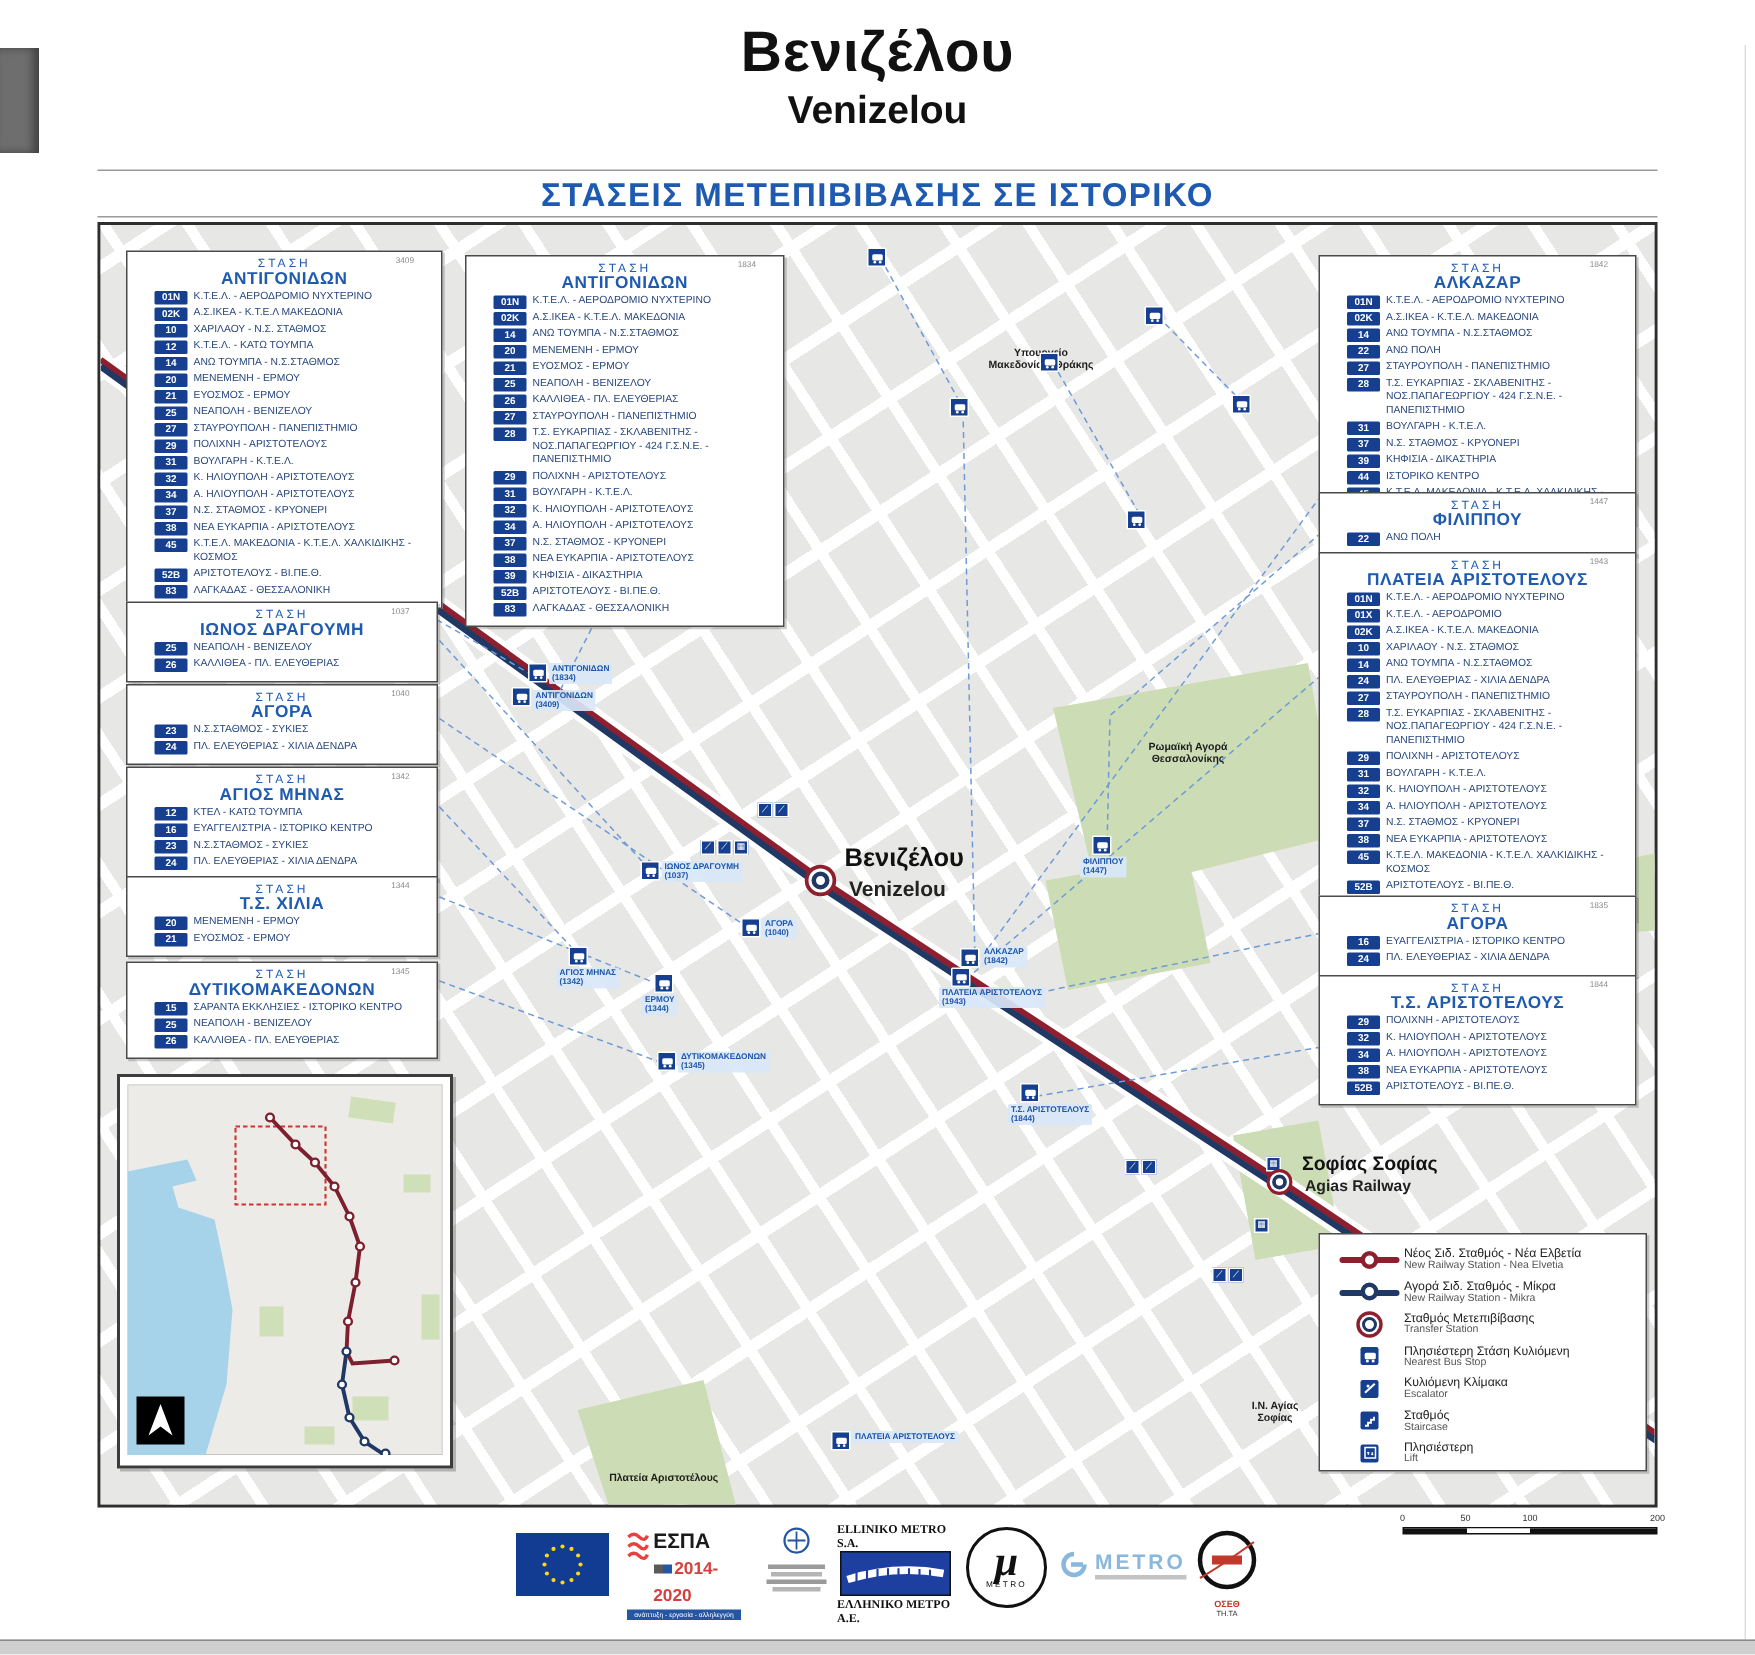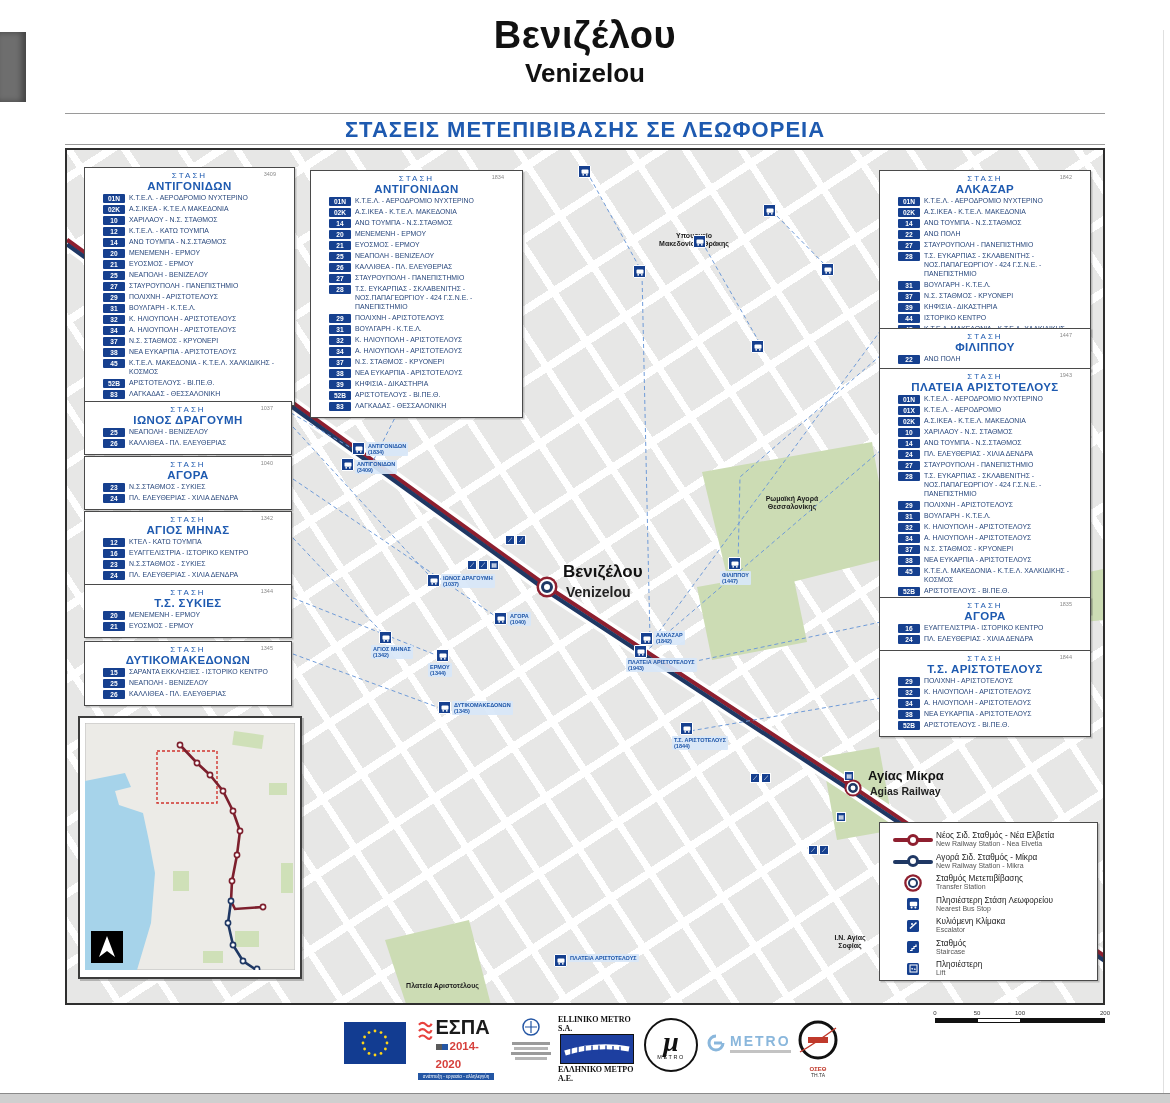--- a/index.html
+++ b/index.html
@@ -80,40 +80,40 @@
   .inset svg{display:block;}
   
   .scalebar{position:absolute;left:935px;top:1010px;width:172px;height:16px;z-index:8;}
   .scalebar .tick{position:absolute;top:0;font-size:6px;color:#333;transform:translateX(-50%);}
   .sb-bar{position:absolute;top:8px;left:0;width:170px;height:5px;border:1px solid #111;
           box-sizing:border-box;display:flex;}
   .sb-seg{height:100%;}
   
   .logo{position:absolute;z-index:8;}
   .eu-flag{width:62px;height:42px;background:#123c91;}
-  .espa-name{font-size:20px;font-weight:bold;color:#1a1a1a;line-height:18px;}
+  .espa-name{font-size:14px;font-weight:bold;color:#1a1a1a;line-height:18px;}
   .espa-years{font-size:11.5px;font-weight:bold;color:#d6403c;}
   .espa-bar{margin-top:1px;background:#2456a4;color:#fff;font-size:4.5px;text-align:center;
             line-height:7px;height:7px;width:76px;}
   .serif{font-family:"Liberation Serif","DejaVu Serif",serif;}
   .mlogo-circle{width:50px;height:50px;border:2.5px solid #111;border-radius:50%;
                 display:flex;flex-direction:column;align-items:center;justify-content:center;}
   .footer-rule{position:absolute;left:0;top:1093px;width:1170px;height:10px;background:#cfcfcf;
                border-top:1px solid #8a8a8a;}
   .edge-line{position:absolute;top:30px;bottom:0;right:6px;width:1px;background:#e0e0e0;}
 </style>
 </head>
 <body>
 
 <div class="page">
 
   <div class="title-el">Βενιζέλου</div>
   <div class="title-en">Venizelou</div>
   <div class="hline" style="top:113px;"></div>
-  <div class="subtitle">ΣΤΑΣΕΙΣ ΜΕΤΕΠΙΒΙΒΑΣΗΣ ΣΕ ΛΕΩΦΟΡΕΙΑ</div>
+  <div class="subtitle">ΣΤΑΣΕΙΣ ΜΕΤΕΠΙΒΙΒΑΣΗΣ ΣΕ ΙΣΤΟΡΙΚΟ</div>
   <div class="hline" style="top:144px;"></div>
   <div class="wm-ribbon"></div>
   <div class="edge-line"></div>
 
   <div class="map-frame">
     <div class="map-bg"></div>
 
     <svg class="mapsvg" width="1040" height="857" viewBox="0 0 1040 857">
 
       <polygon points="635,322 805,292 825,407 665,447" fill="#ccdcb4"></polygon>
@@ -150,21 +150,21 @@
 
   <div class="maplabel" style="left:655px;top:232px;width:78px;">Υπουργείο Μακεδονίας- Θράκης</div>
   <div class="maplabel" style="left:755px;top:495px;width:74px;">Ρωμαϊκή Αγορά Θεσσαλονίκης</div>
   <div class="maplabel" style="left:395px;top:982px;width:95px;">Πλατεία Αριστοτέλους</div>
   <div class="maplabel" style="left:828px;top:934px;width:44px;">Ι.Ν. Αγίας Σοφίας</div>
 
   <div class="tmarker" style="left:541px;top:581px;"></div>
   <div class="st-label-el" style="left:563px;top:562px;font-size:17px;">Βενιζέλου</div>
   <div class="st-label-en" style="left:566px;top:584px;font-size:14px;">Venizelou</div>
   <div class="tmarker small" style="left:847px;top:782px;"></div>
-  <div class="st-label-el" style="left:868px;top:768px;font-size:13px;">Αγίας Μίκρα</div>
+  <div class="st-label-el" style="left:868px;top:768px;font-size:13px;">Σοφίας Σοφίας</div>
   <div class="st-label-en" style="left:870px;top:785px;font-size:10.5px;">Agias Railway</div>
 
   <div class="bstop" style="left:352px;top:442px;">
       <svg width="8" height="8">
         <rect x="0.5" y="1.5" width="7" height="4.2" rx="1" fill="#fff"></rect>
         <circle cx="2.2" cy="6.8" r="0.9" fill="#fff"></circle>
         <circle cx="5.8" cy="6.8" r="0.9" fill="#fff"></circle>
       </svg>
     </div>
   <div class="chip" style="left:366px;top:442px;"><span>ΑΝΤΙΓΟΝΙΔΩΝ</span><br><span>(1834)</span></div>
@@ -747,21 +747,21 @@
       <div class="route">
         <span class="badge">24</span>
         <span class="rlabel">ΠΛ. ΕΛΕΥΘΕΡΙΑΣ - ΧΙΛΙΑ ΔΕΝΔΡΑ</span>
       </div>
       </div>
   </div>
 
   <div class="stopbox" style="left:84px;top:584px;width:208px;">
     <div class="hdr">
         <div class="stasi">ΣΤΑΣΗ</div>
-      <div class="bname">Τ.Σ. ΣΥΚΙΕΣ</div>
+      <div class="bname">Τ.Σ. ΧΙΛΙΑ</div>
       <div class="bcode">1344</div>
       </div>
     <div>
       <div class="route">
         <span class="badge">20</span>
         <span class="rlabel">ΜΕΝΕΜΕΝΗ - ΕΡΜΟΥ</span>
       </div>
       <div class="route">
         <span class="badge">21</span>
         <span class="rlabel">ΕΥΟΣΜΟΣ - ΕΡΜΟΥ</span>
@@ -829,21 +829,21 @@
       <div class="lic">
           <div class="lg-sq">
             <svg width="9" height="9">
               <rect x="0.8" y="1.8" width="7.4" height="4.4" rx="1" fill="#fff"></rect>
               <circle cx="2.6" cy="7.4" r="1" fill="#fff"></circle>
               <circle cx="6.4" cy="7.4" r="1" fill="#fff"></circle>
             </svg>
           </div>
         </div>
       <div class="ltxt">
-          <div class="el">Πλησιέστερη Στάση Λεωφορείου</div>
+          <div class="el">Πλησιέστερη Στάση Κυλιόμενη</div>
         <div class="en">Nearest Bus Stop</div>
         </div>
     </div>
     <div class="lrow">
       <div class="lic">
           <div class="lg-sq">
             <svg width="9" height="9">
               <path d="M1,7.5 L7.5,1.5" stroke="#fff" stroke-width="1.4"></path>
               <circle cx="3" cy="3" r="1" fill="#fff"></circle>
             </svg>

